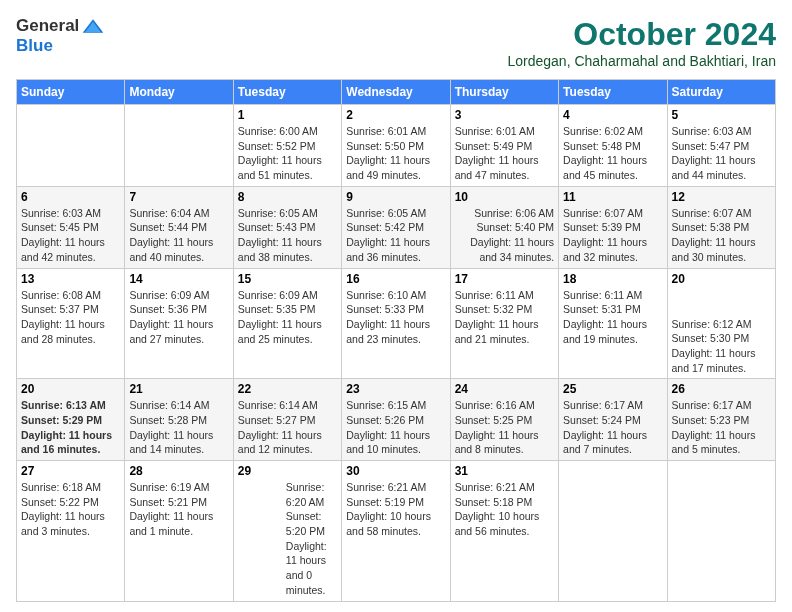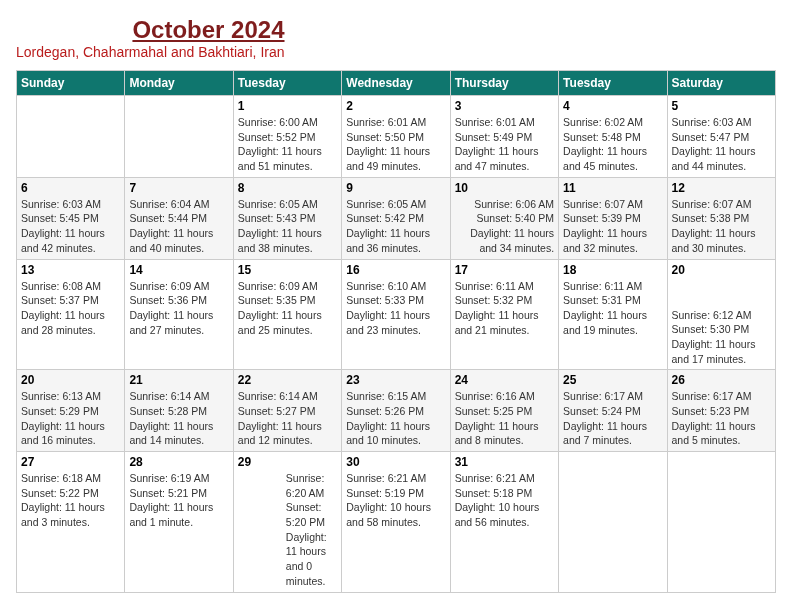--- a/index.html
+++ b/index.html
@@ -25,36 +25,35 @@
       width: 24px;
       height: 18px;
       display: inline-block;
       vertical-align: middle;
       margin-left: 2px;
     }
     .title-area {
       text-align: right;
     }
     .month-title {
-      font-size: 24px;
+      font-size: 32px;
       font-weight: bold;
-      color: #7f1d1d;
-      text-decoration: underline;
+      color: #0f766e;
     }
     .location-title {
       font-size: 14px;
-      color: #b91c1c;
+      color: #14532d;
     }
     .calendar {
       width: 100%;
       border-collapse: collapse;
       font-size: 11px;
     }
     .calendar th {
-      background: #0f766e;
+      background: #3b82f6;
       color: #fff;
       padding: 5px 4px;
       text-align: left;
       font-size: 12px;
       font-weight: bold;
       border: 1px solid #ccc;
     }
     .calendar td {
       border: 1px solid #ccc;
       vertical-align: top;
@@ -84,20 +83,30 @@
       display: flex;
       align-items: center;
     }
     .logo-text-general { color: #333; font-weight: bold; font-size: 17px; }
     .logo-text-blue { color: #1976d2; font-weight: bold; font-size: 17px; }
   </style>
 </head>
 <body>
 
 <div class="header-area">
+  <div class="logo">
+    <div class="logo-row">
+      <span class="logo-text-general">General</span>
+      <svg class="logo-icon" viewBox="0 0 28 20" xmlns="http://www.w3.org/2000/svg">
+        <polygon points="14,2 26,18 2,18" fill="#1976d2"></polygon>
+        <polygon points="14,5 23,17 5,17" fill="#42a5f5"></polygon>
+      </svg>
+    </div>
+    <span class="logo-text-blue">Blue</span>
+  </div>
   <div class="title-area">
     <div class="month-title">October 2024</div>
     <div class="location-title">Lordegan, Chaharmahal and Bakhtiari, Iran</div>
   </div>
 </div>
 
 <table class="calendar">
   <thead>
     <tr id="weekday-header">
         <th>Sunday</th>
@@ -228,21 +237,21 @@
         <td>
           <span class="day-number">20</span>
           <div class="day-info" style="white-space: pre-line; margin-top: 31px;">Sunrise: 6:12 AM
 Sunset: 5:30 PM
 Daylight: 11 hours and 17 minutes.</div>
         </td>
       </tr>
       <tr>
         <td>
           <span class="day-number">20</span>
-          <div class="day-info" style="white-space: pre-line;">Sunrise: 6:13 AM
+          <div class="day-info" style="white-space: pre-line; font-weight: bold;">Sunrise: 6:13 AM
 Sunset: 5:29 PM
 Daylight: 11 hours and 16 minutes.</div>
         </td>
         <td>
           <span class="day-number">21</span>
           <div class="day-info" style="white-space: pre-line;">Sunrise: 6:14 AM
 Sunset: 5:28 PM
 Daylight: 11 hours and 14 minutes.</div>
         </td>
         <td>

